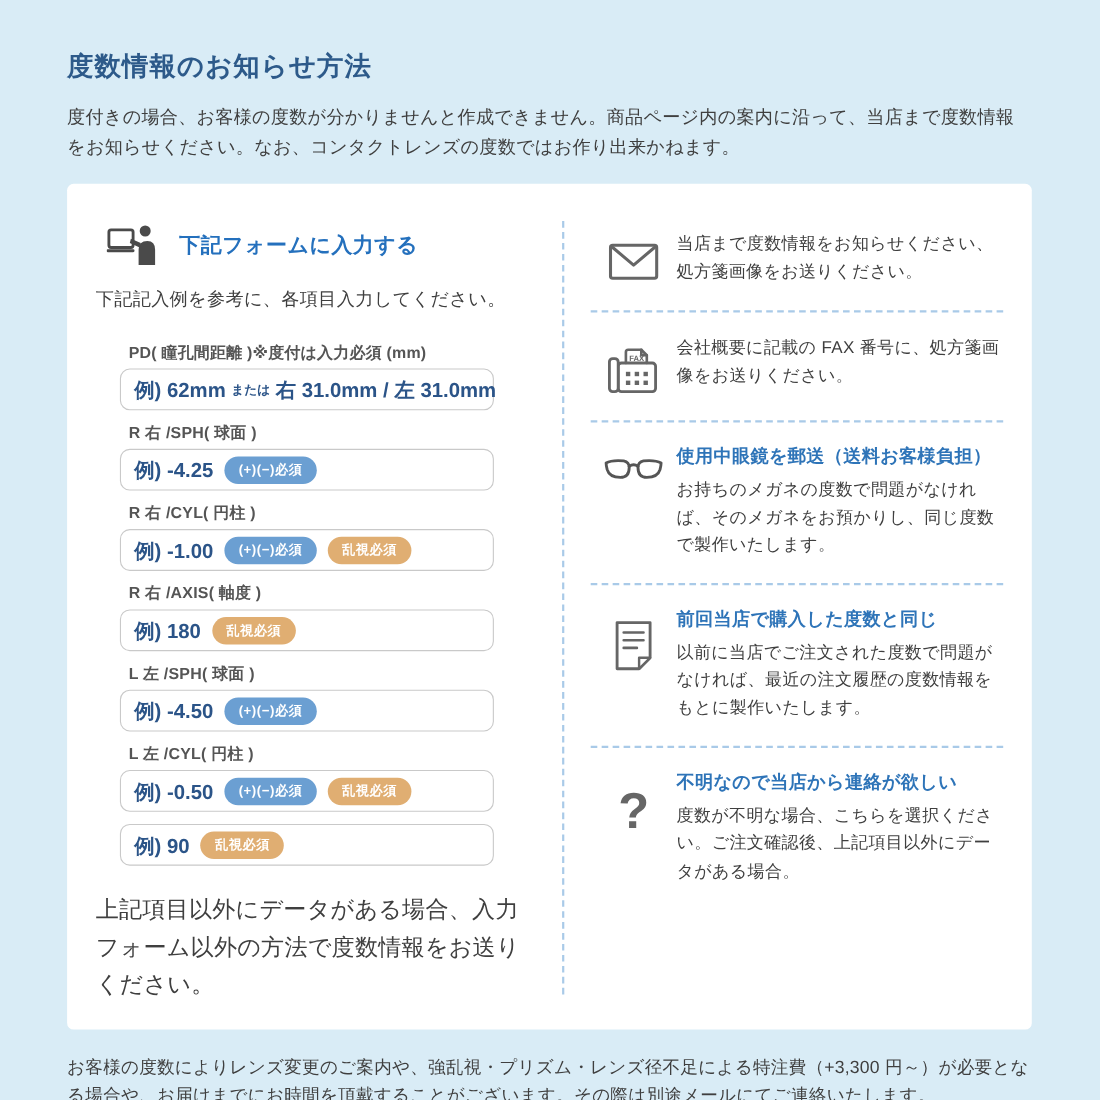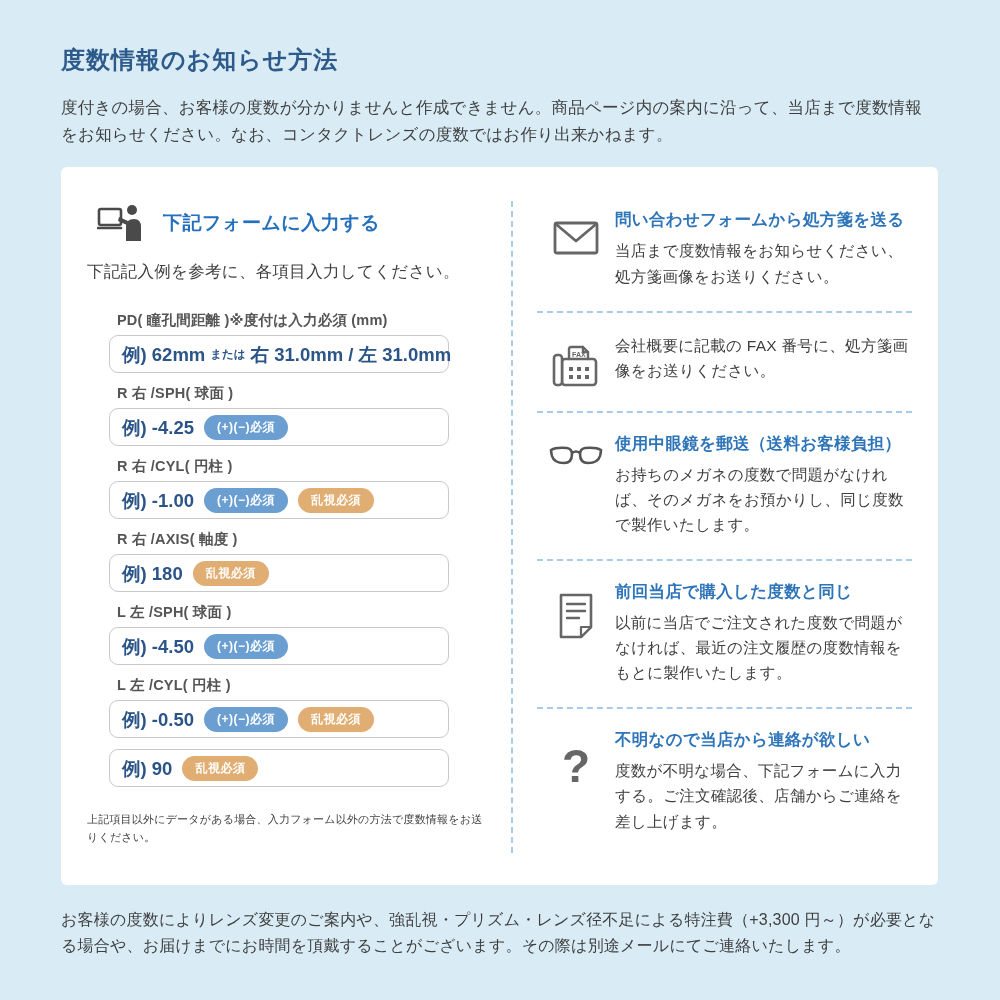--- a/index.html
+++ b/index.html
@@ -92,21 +92,21 @@
     border-radius: 999px;
     padding: 4px 13px;
     margin-left: 10px;
     letter-spacing: 0.5px;
     white-space: nowrap;
     text-align: right;
   }
   .badge.blue { background: #6b9fd2; }
   .badge.orange { background: #e0ae72; }
   .form-note {
-    font-size: 11px;
+    font-size: 21px;
     line-height: 1.6;
     letter-spacing: 0.2px;
     margin-top: 24px;
   }
 
   
   .v-divider {
     border-left: 2px dashed #a9cae8;
     margin: 8px 24px 8px 24px;
   }
@@ -235,21 +235,20 @@
     <div class="col-right">
 
       <div class="method">
         <div class="m-icon">
           <svg width="46" height="34" viewBox="0 0 46 34" fill="none">
             <rect x="2" y="2" width="42" height="30" rx="2" stroke="#666666" stroke-width="2.8"></rect>
             <path d="M4 4 L23 20 L42 4" stroke="#666666" stroke-width="2.8" fill="none"></path>
           </svg>
         </div>
         <div class="m-text">
-          <div class="m-title">問い合わせフォームから処方箋を送る</div>
           <div class="m-body">当店まで度数情報をお知らせください、処方箋画像をお送りください。</div>
         </div>
       </div>
 
       <div class="method">
         <div class="m-icon">
           <svg width="48" height="44" viewBox="0 0 48 44" fill="none">
             <path d="M17 14 V4 q0 -2 2 -2 h12 l5 5 v7" stroke="#666666" stroke-width="2.4" fill="none"></path>
             <path d="M31 2 v5 h5" stroke="#666666" stroke-width="2.4" fill="none"></path>
             <text x="20" y="12" font-size="7" font-weight="bold" fill="#666666" font-family="Liberation Sans, sans-serif">FAX</text>
@@ -295,21 +294,21 @@
           <div class="m-body">以前に当店でご注文された度数で問題がなければ、最近の注文履歴の度数情報をもとに製作いたします。</div>
         </div>
       </div>
 
       <div class="method">
         <div class="m-icon">
           <span class="question-glyph">?</span>
         </div>
         <div class="m-text">
           <div class="m-title">不明なので当店から連絡が欲しい</div>
-          <div class="m-body">度数が不明な場合、下記フォームに入力する。ご注文確認後、店舗からご連絡を差し上げます。</div>
+          <div class="m-body">度数が不明な場合、こちらを選択ください。ご注文確認後、上記項目以外にデータがある場合。</div>
         </div>
       </div>
 
     </div>
   </div>
 
   <div class="footer-note">お客様の度数によりレンズ変更のご案内や、強乱視・プリズム・レンズ径不足による特注費（+3,300 円～）が必要となる場合や、お届けまでにお時間を頂戴することがございます。その際は別途メールにてご連絡いたします。</div>
 
 </div>
 

